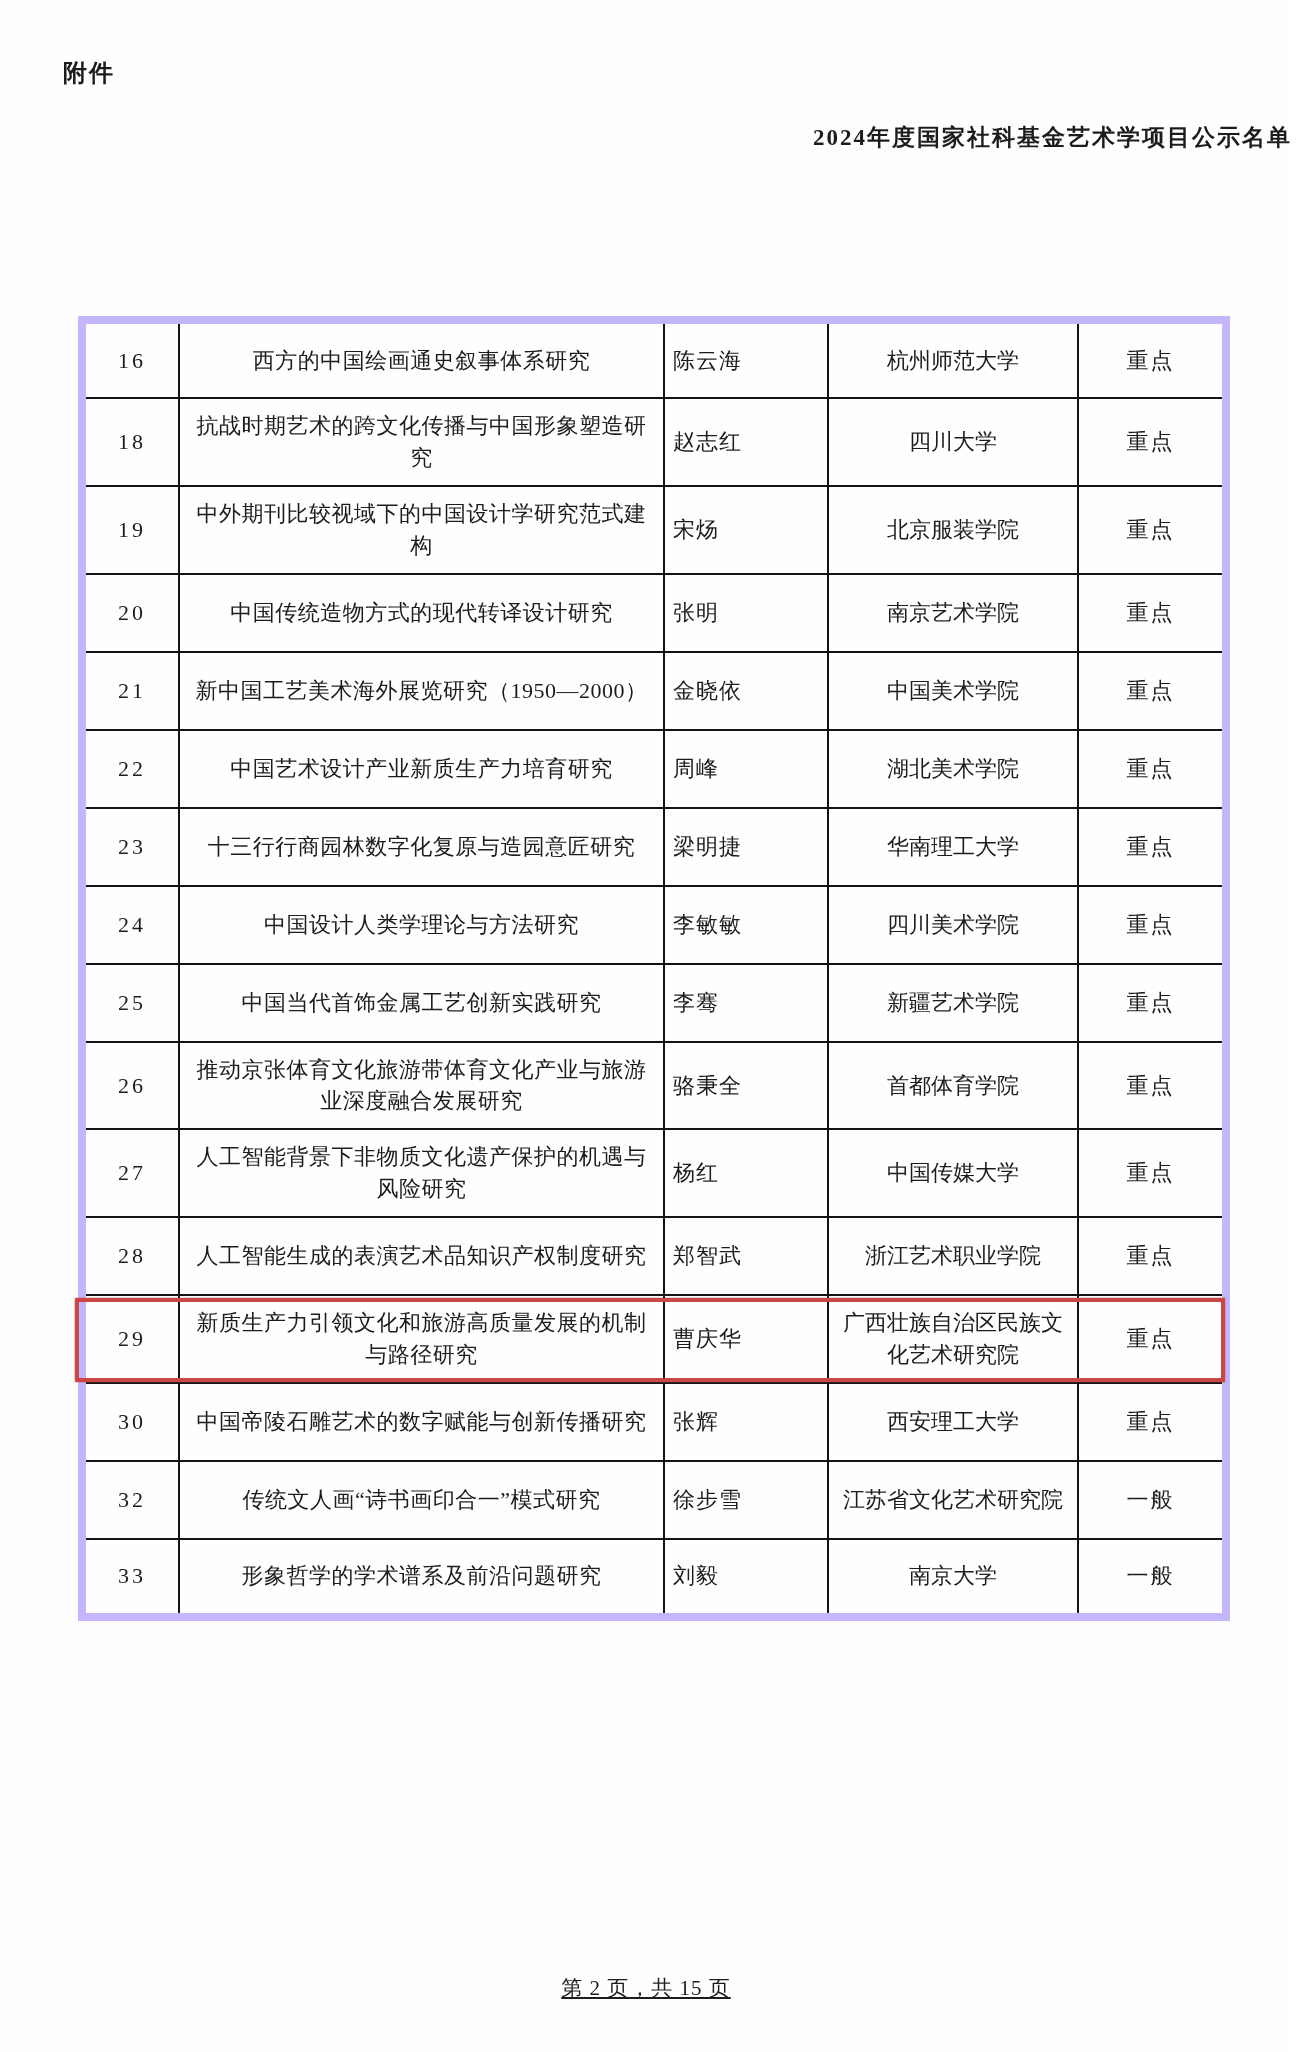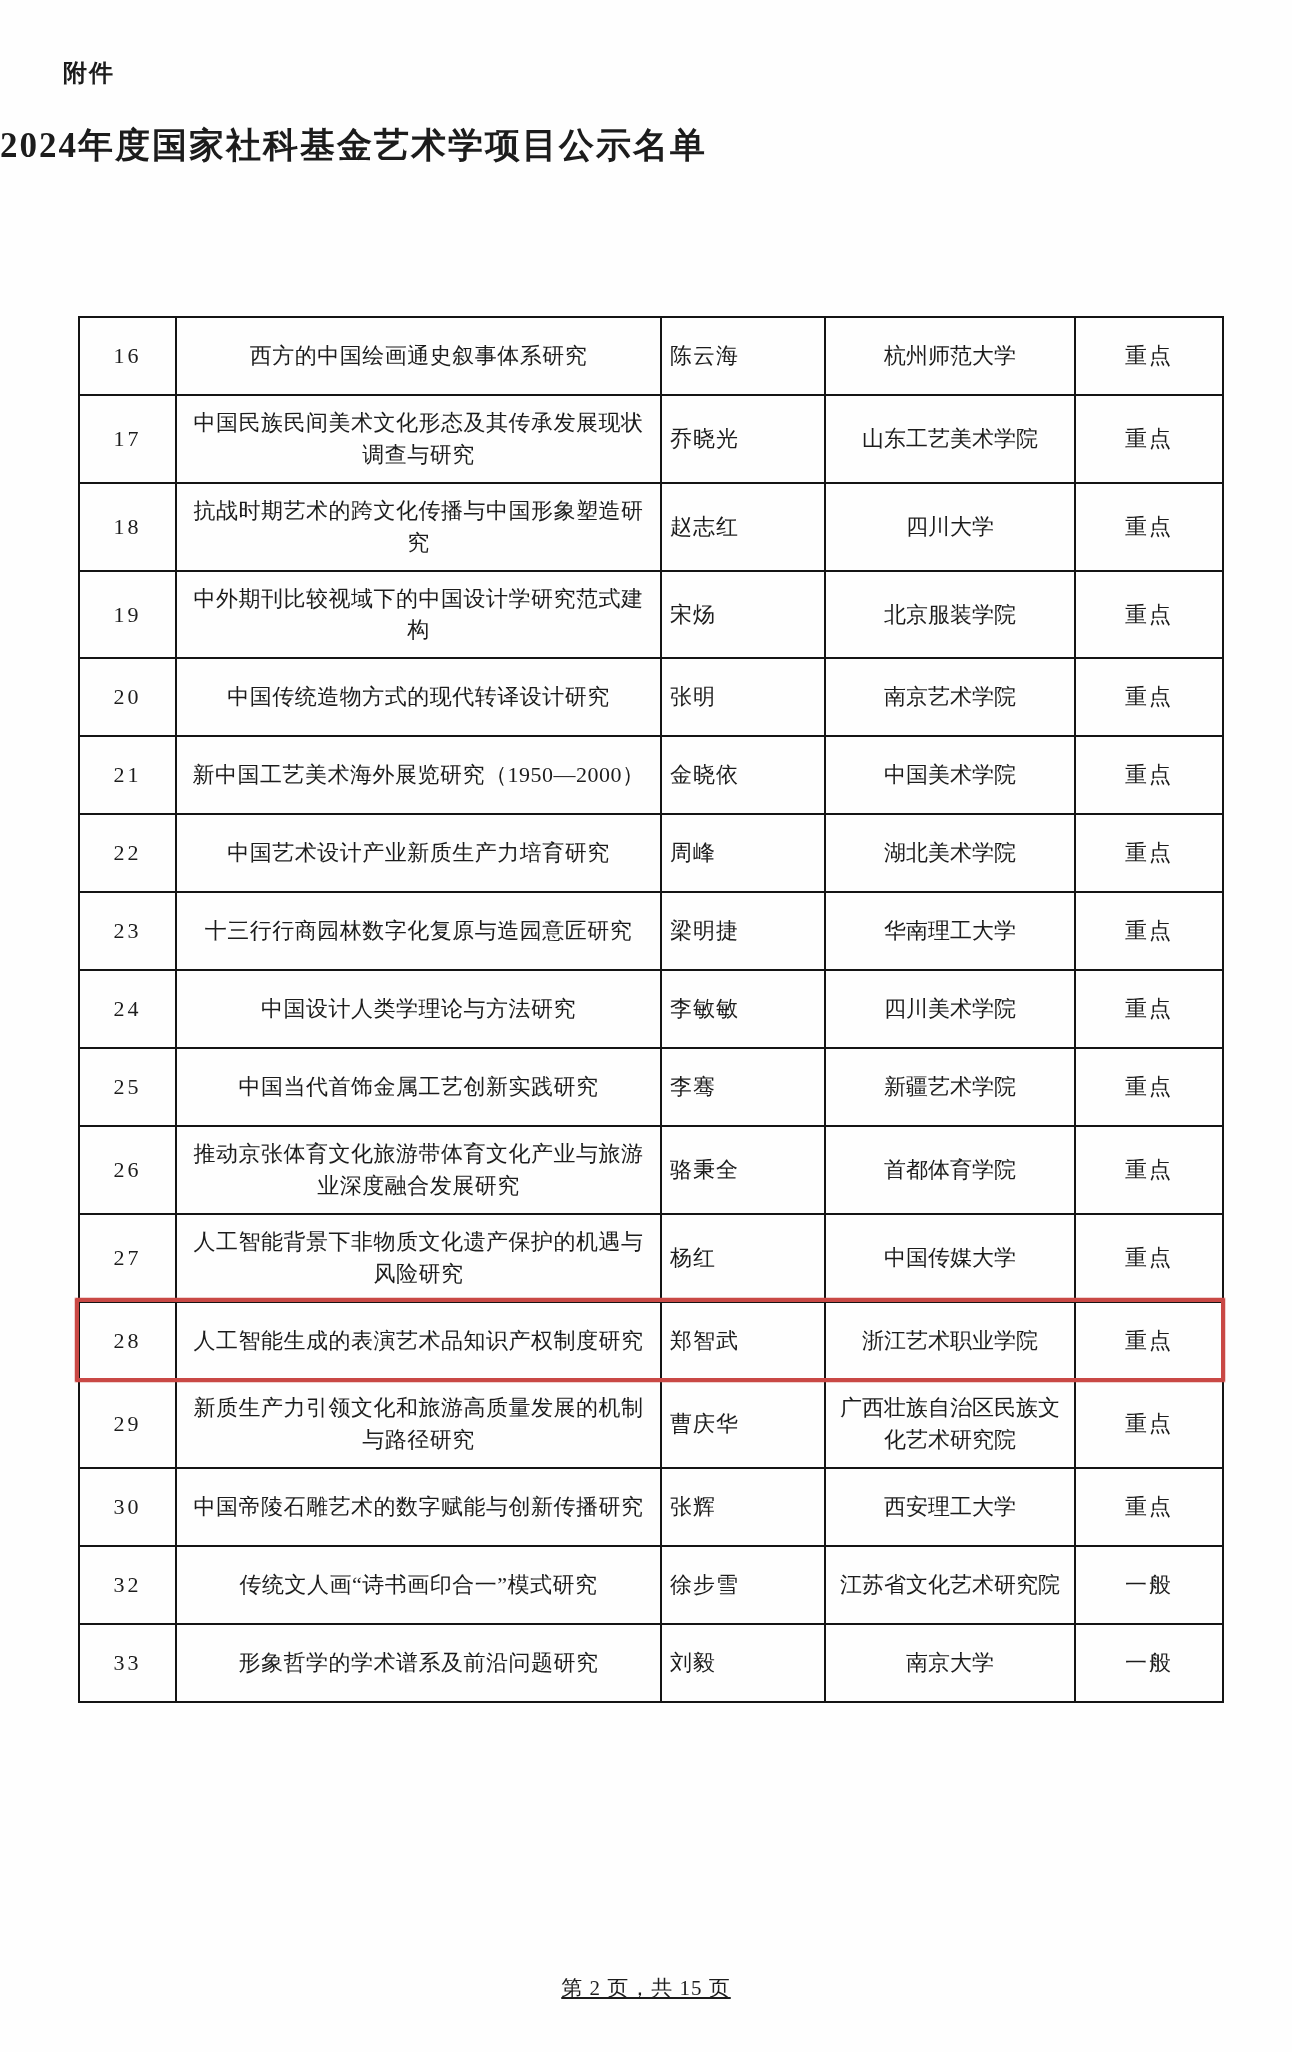--- a/index.html
+++ b/index.html
@@ -23,36 +23,36 @@
     font-size: 24px;
     font-weight: bold;
     font-family: "Liberation Sans", "DejaVu Sans", sans-serif;
     letter-spacing: 2px;
   }
   .doc-title {
     position: absolute;
     left: 0;
     top: 122px;
     width: 100%;
-    text-align: left;
-    font-size: 35px;
+    text-align: right;
+    font-size: 23px;
     font-weight: bold;
     letter-spacing: 2px;
   }
   .table-wrap {
     position: absolute;
     left: 78px;
     top: 316px;
     width: 1146px;
   }
   table.projects {
     border-collapse: collapse;
     table-layout: fixed;
     width: 1144px;
-    border: 1px solid #c4b5fd;
+    border: 8px solid #c4b5fd;
   }
   table.projects td {
     border: 2px solid #141414;
     font-size: 22px;
     line-height: 1.45;
     vertical-align: middle;
     height: 78px;
     padding: 11px 8px;
     background: #fefefe;
   }
@@ -108,27 +108,20 @@
       </colgroup>
       <tbody id="rows-body">
           <tr>
     <td class="c-no">16</td>
     <td class="c-title">西方的中国绘画通史叙事体系研究</td>
     <td class="c-name">陈云海</td>
     <td class="c-inst">杭州师范大学</td>
     <td class="c-cat">重点</td>
   </tr>
           <tr>
-    <td class="c-no">17</td>
-    <td class="c-title">中国民族民间美术文化形态及其传承发展现状调查与研究</td>
-    <td class="c-name">乔晓光</td>
-    <td class="c-inst">山东工艺美术学院</td>
-    <td class="c-cat">重点</td>
-  </tr>
-          <tr>
     <td class="c-no">18</td>
     <td class="c-title">抗战时期艺术的跨文化传播与中国形象塑造研究</td>
     <td class="c-name">赵志红</td>
     <td class="c-inst">四川大学</td>
     <td class="c-cat">重点</td>
   </tr>
           <tr>
     <td class="c-no">19</td>
     <td class="c-title">中外期刊比较视域下的中国设计学研究范式建构</td>
     <td class="c-name">宋炀</td>

